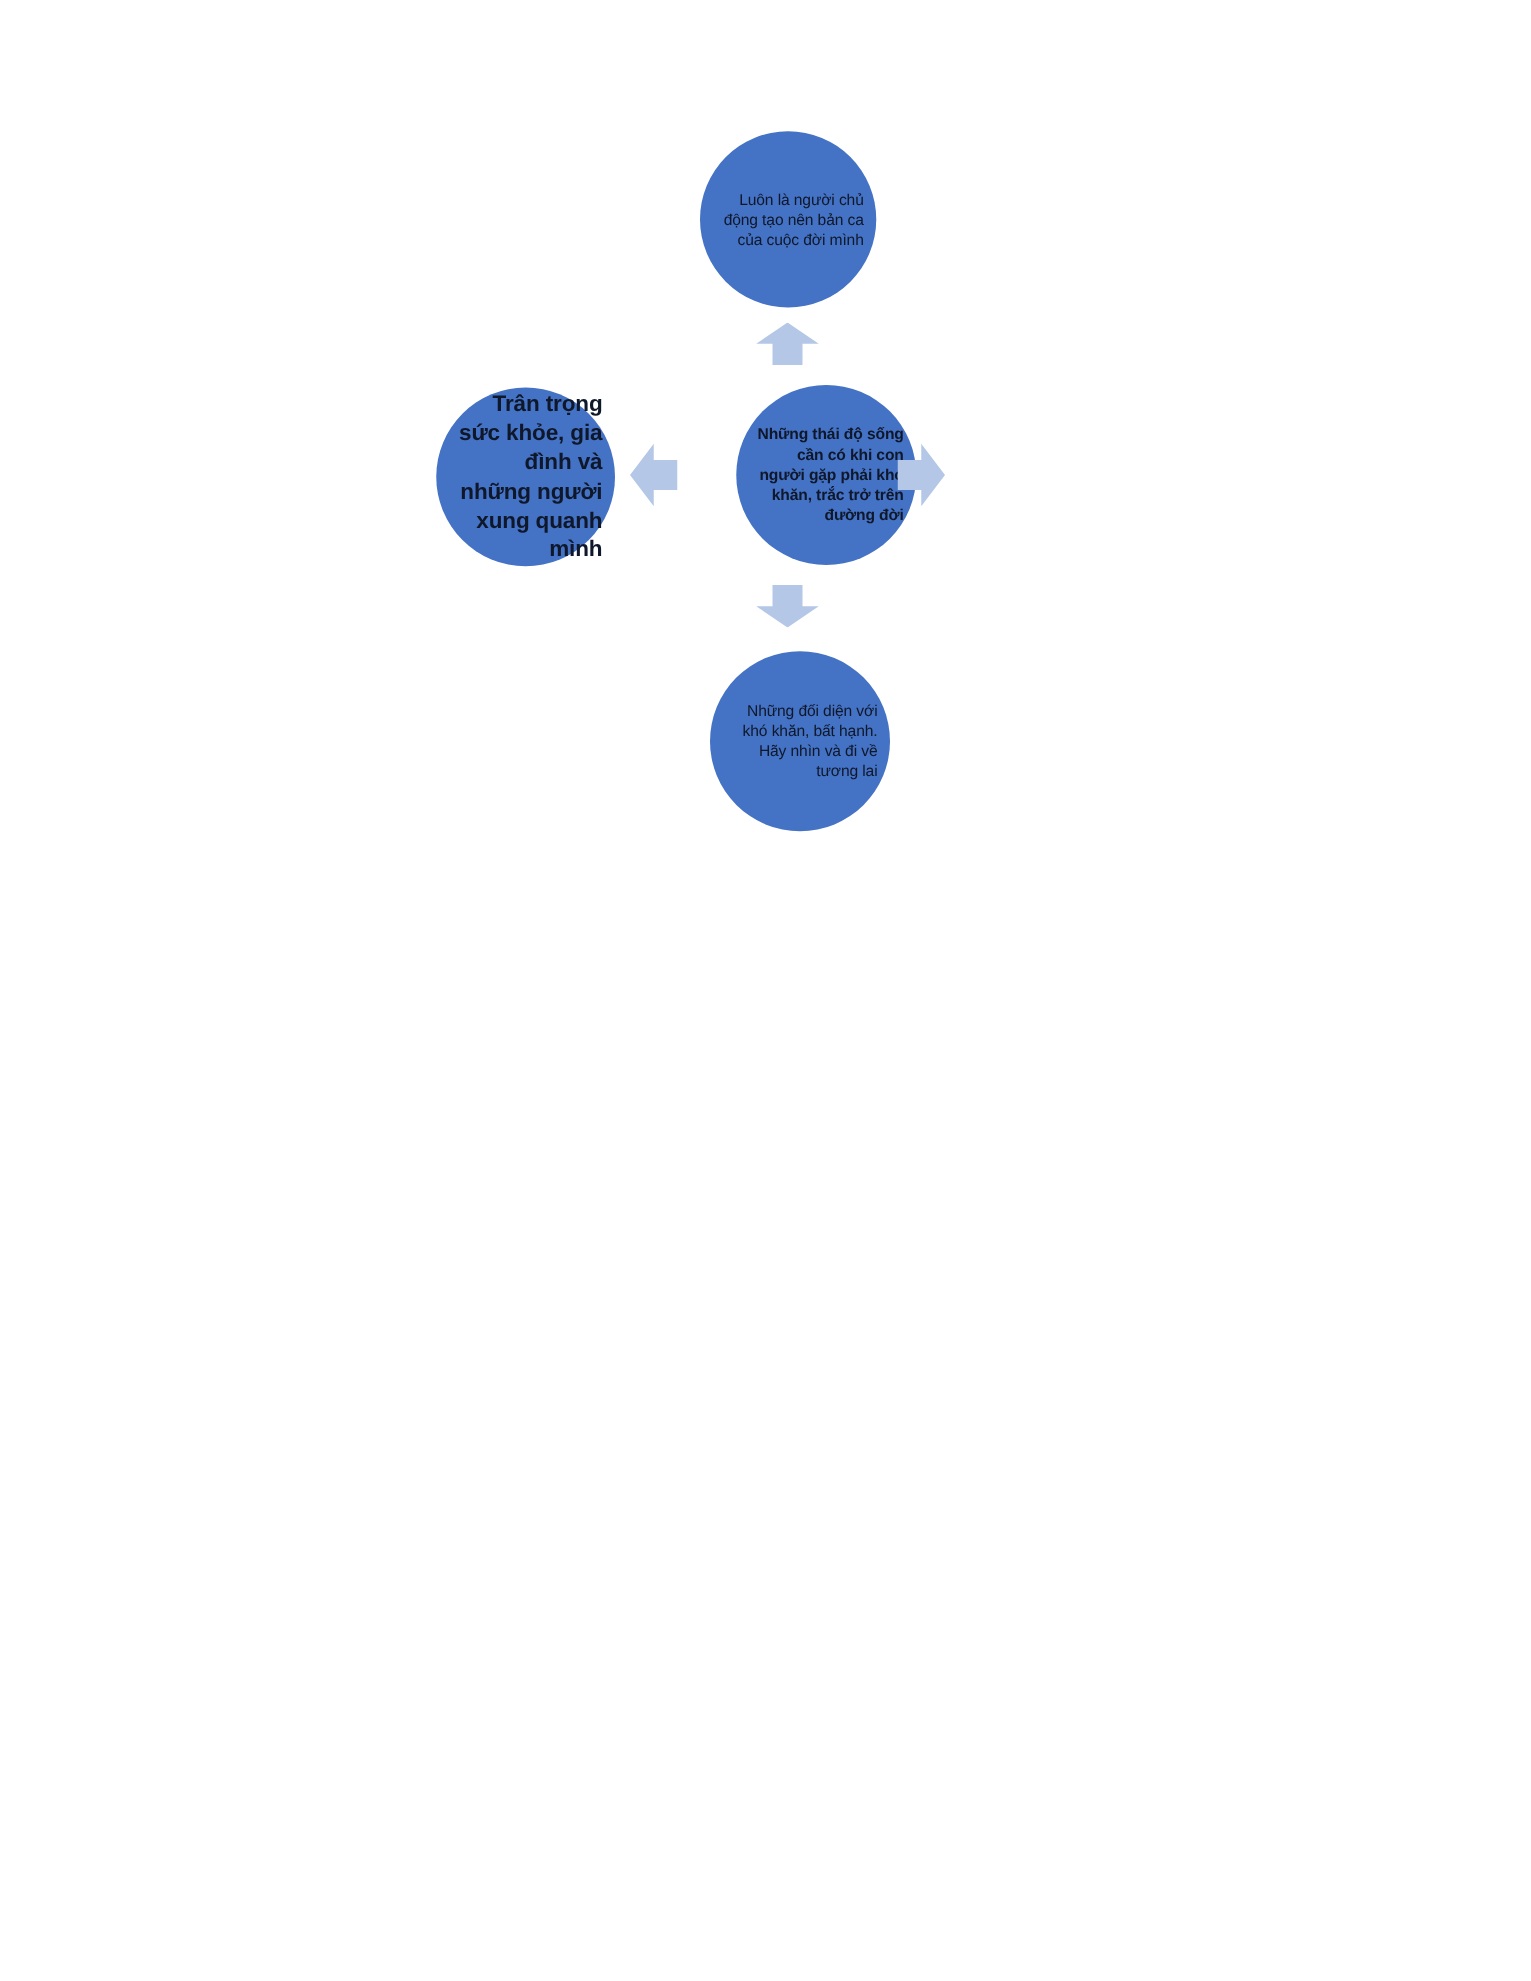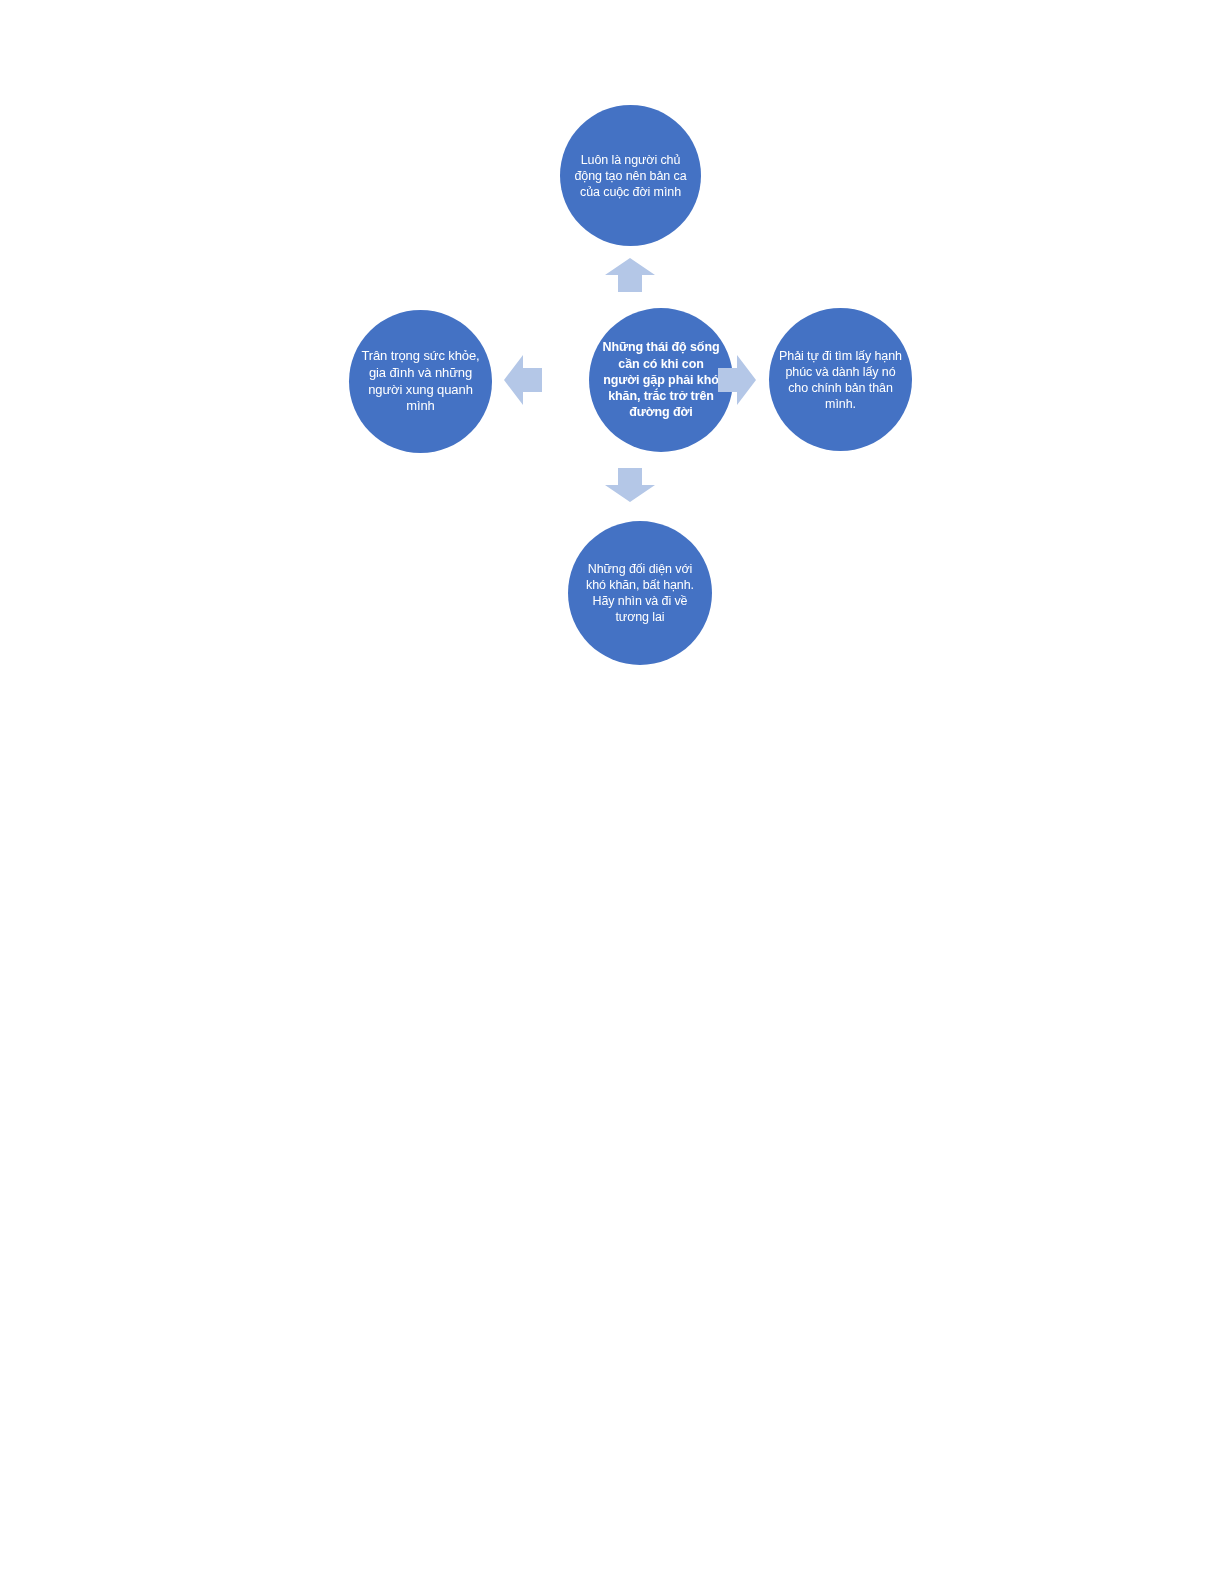--- a/index.html
+++ b/index.html
@@ -35,22 +35,22 @@
     position: absolute;
     border-radius: 50%;
     background: #4472C4;
     display: flex;
     align-items: center;
     justify-content: center;
     box-sizing: border-box;
   }
 
   .node-text {
-    color: #ffffff;
-    text-align: center;
+    color: #0f172a;
+    text-align: right;
     line-height: 1.28;
     white-space: pre-line;
     padding: 0 10px;
     box-sizing: border-box;
     letter-spacing: -0.1px;
   }
 
   
   #node-top {
     left: 560px;
@@ -60,21 +60,21 @@
   }
   #node-top .node-text { font-size: 12.5px; }
 
   
   #node-left {
     left: 349px;
     top: 310px;
     width: 143px;
     height: 143px;
   }
-  #node-left .node-text { font-size: 13px; }
+  #node-left .node-text { font-size: 18px; font-weight: bold; }
 
   
   #node-center {
     left: 589px;
     top: 308px;
     width: 144px;
     height: 144px;
   }
   #node-center .node-text {
     font-size: 12.5px;
@@ -124,23 +124,20 @@
     </div>
 
     <div class="node" id="node-left">
       <div class="node-text">Trân trọng sức khỏe, gia đình và những người xung quanh mình</div>
     </div>
 
     <div class="node" id="node-center">
       <div class="node-text">Những thái độ sống cần có khi con người gặp phải khó khăn, trắc trở trên đường đời</div>
     </div>
 
-    <div class="node" id="node-right">
-      <div class="node-text">Phải tự đi tìm lấy hạnh phúc và dành lấy nó cho chính bản thân mình.</div>
-    </div>
 
     <div class="node" id="node-bottom">
       <div class="node-text">Những đối diện với khó khăn, bất hạnh. Hãy nhìn và đi về tương lai</div>
     </div>
 
     <div class="arrow" id="arrow-up">
       <svg viewBox="0 0 50 34" preserveAspectRatio="none" aria-hidden="true">
         <polygon points="25,0 50,17 37,17 37,34 13,34 13,17 0,17" fill="#B4C7E7"></polygon>
       </svg>
     </div>

